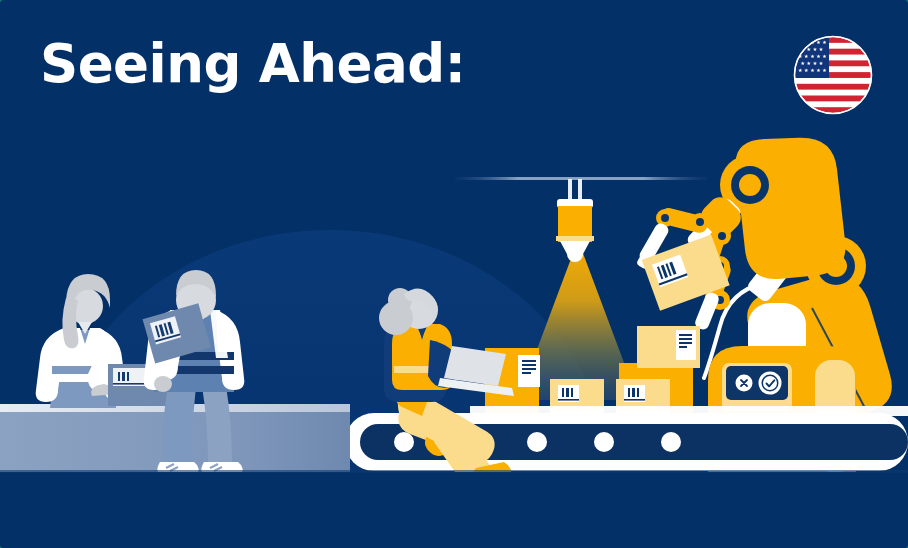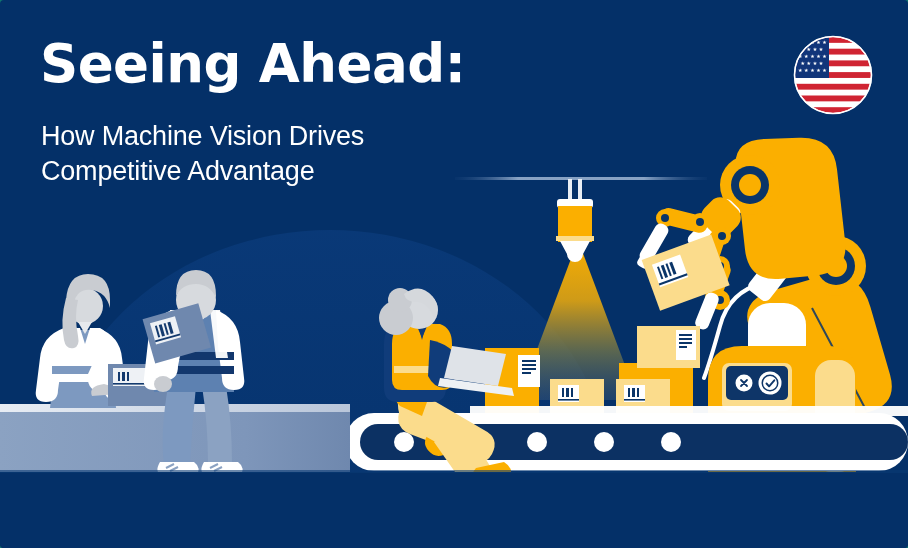--- a/index.html
+++ b/index.html
@@ -427,17 +427,15 @@
           </g>
         </g>
         <circle cx="833" cy="75" r="38.5" fill="none" stroke="#ffffff" stroke-width="1.6"></circle>
       </g>
 
     </g>
   </svg>
 
   <div class="text-layer">
     <div id="title">Seeing Ahead:</div>
-    <div id="subtitle">How Machine Vision Drives
-Competitive Advantage</div>
   </div>
 
 </div>
 
 </body></html>

